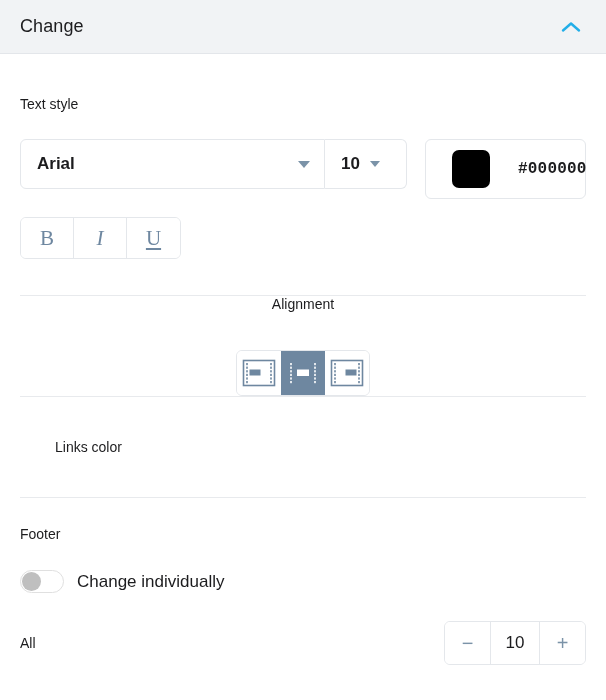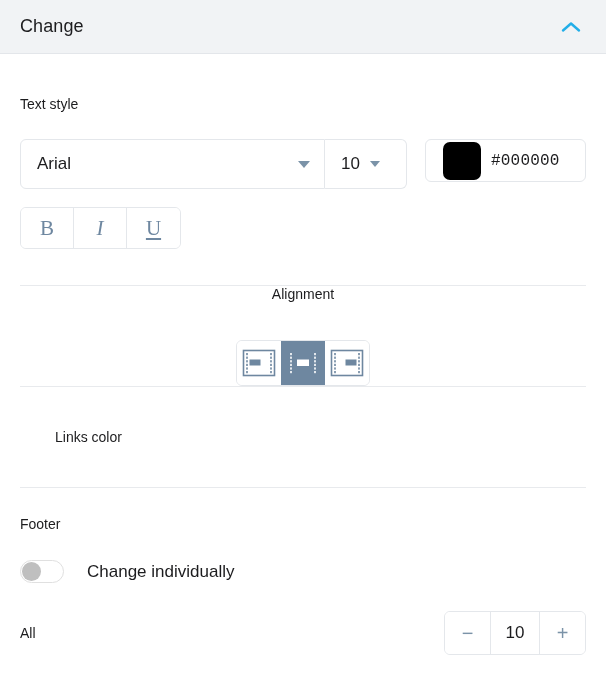--- a/index.html
+++ b/index.html
@@ -36,21 +36,21 @@
   .section-label {
     font-size: 14px; color: #1c1c1e;
   }
 
   .divider { height: 1px; background: #e8eaed; margin: 0; }
 
   
   .textstyle-block { padding-top: 42px; }
   .textstyle-row {
     margin-top: 27px;
-    display: flex; align-items: flex-start;
+    display: flex; align-items: flex-start; font-weight: bold;
   }
   .select-group { display: flex; }
   .select {
     height: 50px;
     border: 1px solid #e4e7eb;
     background: #fff;
     display: flex; align-items: center;
     cursor: pointer;
   }
   .select.font {
@@ -66,25 +66,25 @@
     padding: 0 12px 0 16px;
     justify-content: flex-start; gap: 10px;
   }
   .select-value { font-size: 17px; color: #1c1c1e; }
   .caret { width: 0; height: 0; border-left: 6px solid transparent;
            border-right: 6px solid transparent; border-top: 7px solid #7b93a8; }
   .caret.sm { border-left-width: 5px; border-right-width: 5px; border-top-width: 6px; }
 
   .color-field {
     margin-left: auto;
-    width: 161px; height: 43px;
+    width: 161px; height: 60px;
     border: 1px solid #e4e7eb; border-radius: 6px;
     background: #fff;
     display: flex; align-items: center;
-    padding-left: 17px; gap: 10px;
+    padding-left: 26px; gap: 28px;
     cursor: pointer;
   }
   .swatch { width: 38px; height: 38px; border-radius: 7px; flex: 0 0 auto; }
   .hexlabel { font-family: "Liberation Mono", monospace; font-size: 16px; color: #1c1c1e; letter-spacing: .2px; }
 
   
   .biu {
     margin-top: 18px;
     display: inline-flex;
     border: 1px solid #e4e7eb; border-radius: 6px;
@@ -119,21 +119,21 @@
   .align-btn {
     width: 44px; height: 44px;
     display: flex; align-items: center; justify-content: center;
     background: #fff; cursor: pointer;
   }
   .align-btn.selected { background: #6e87a0; }
   .align-btn svg { display: block; }
 
   
   .padding-block { padding-top: 28px; }
-  .toggle-row { margin-top: 28px; display: flex; align-items: center; gap: 23px; }
+  .toggle-row { margin-top: 28px; display: flex; align-items: center; gap: 13px; }
   .toggle {
     width: 44px; height: 23px; border-radius: 12px;
     background: #fff; border: 1px solid #e0e0e0;
     position: relative; cursor: pointer; flex: 0 0 auto;
   }
   .toggle .knob {
     position: absolute; top: 1px; left: 1px;
     width: 19px; height: 19px; border-radius: 50%;
     background: #bfbfbf;
   }

